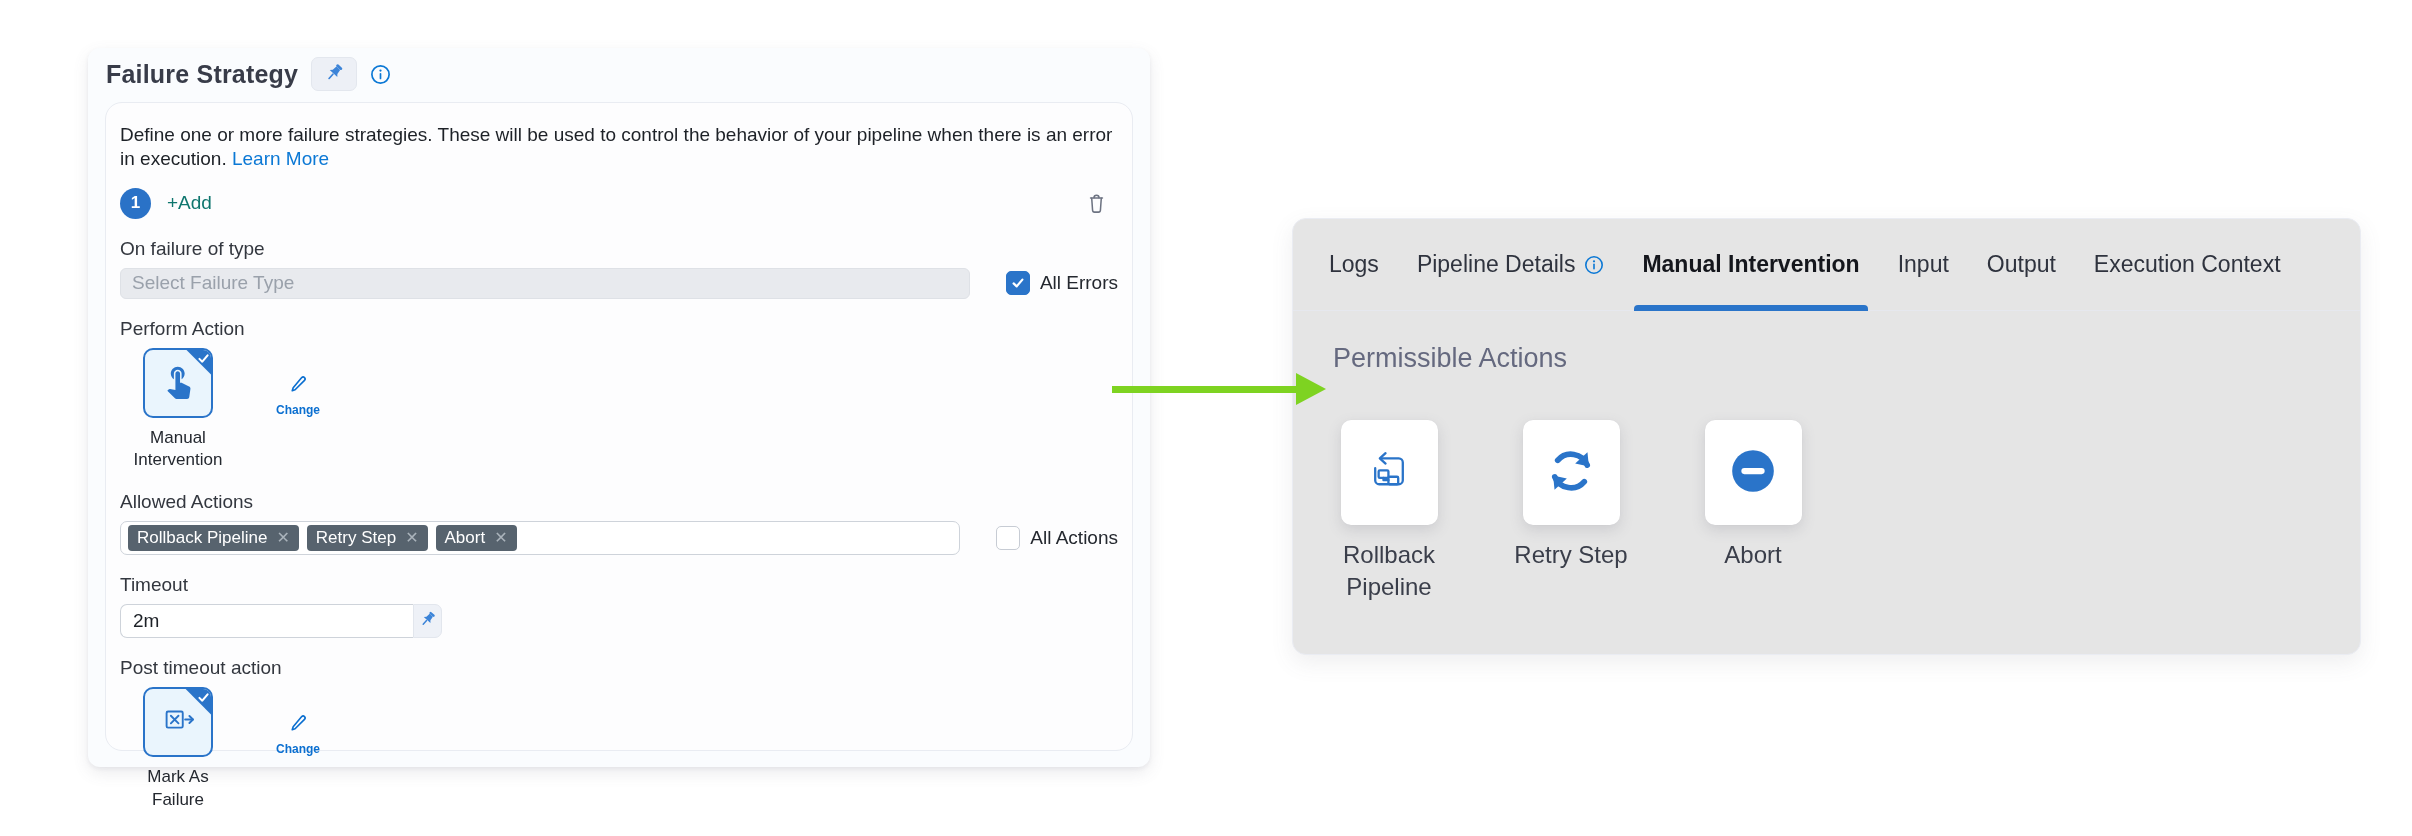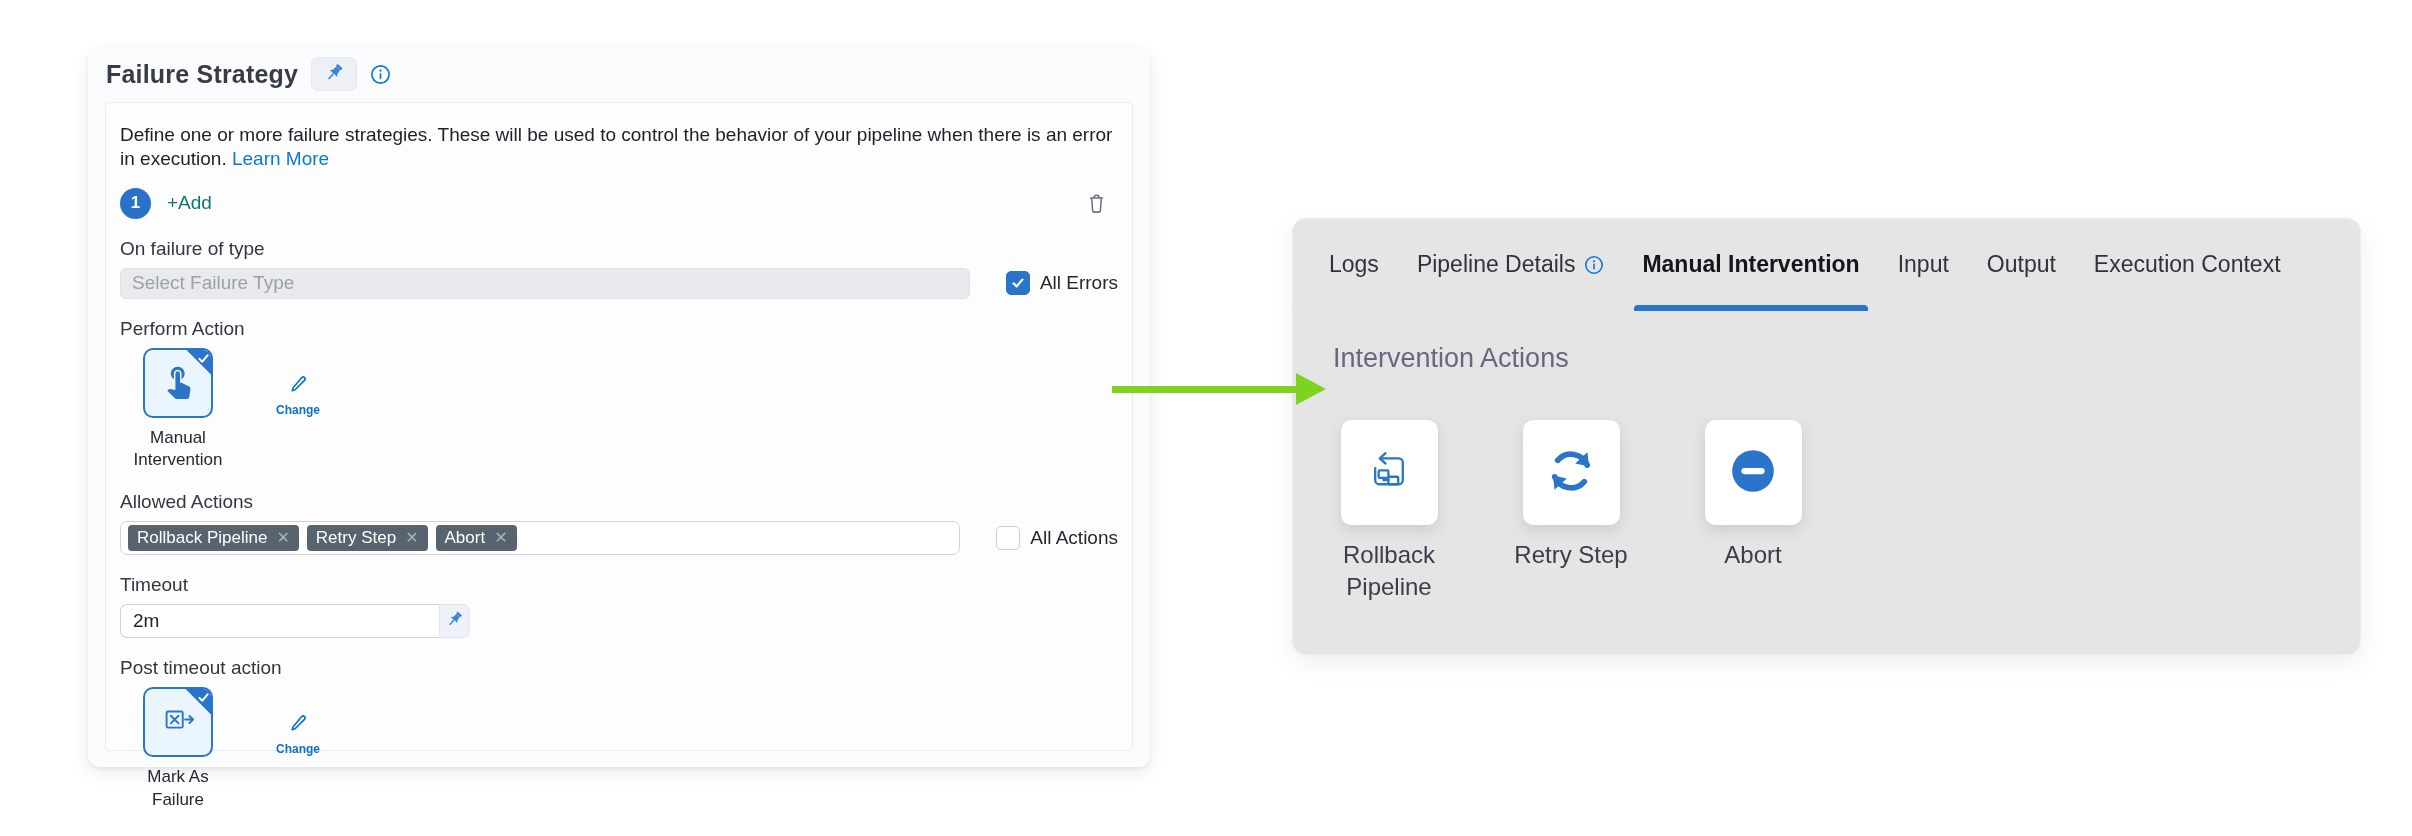--- a/index.html
+++ b/index.html
@@ -11,21 +11,21 @@
   .fs-card { position:absolute; left:88px; top:48px; width:1062px; height:719px;
              background:#fafcfe; border-radius:12px;
              box-shadow:0 2px 4px rgba(40,41,61,.06), 0 6px 16px rgba(96,97,112,.12); }
   .fs-header { height:52px; display:flex; align-items:center; gap:13px; padding:0 18px; }
   .fs-title { font-size:25px; font-weight:700; color:#383c49; letter-spacing:.2px; }
   .pin-btn { width:46px; height:34px; background:#edf0f6; border:1px solid #e3e7ee;
              border-radius:7px; display:flex; align-items:center; justify-content:center; cursor:pointer; }
   .info-ic { display:flex; align-items:center; }
 
   .fs-inner { position:absolute; left:17px; right:17px; top:54px; bottom:16px;
-              background:#fdfdfe; border:1px solid #e9ecf2; border-radius:4px;
+              background:#fdfdfe; border:1px solid #e9ecf2; border-radius:17px;
               padding:20px 14px 0 14px; }
 
   .desc { font-size:19px; color:#1d2127; line-height:1.25; }
   .desc a { color:#0b78d5; text-decoration:none; cursor:pointer; }
 
   .strategy-row { display:flex; align-items:center; gap:16px; margin-top:17px; }
   .badge { width:31px; height:31px; border-radius:50%; background:#2a72c7; color:#fff;
            font-size:17px; font-weight:700; display:flex; align-items:center;
            justify-content:center; cursor:pointer; }
   .add-link { font-size:19px; color:#0f766e; cursor:pointer; }
@@ -55,21 +55,21 @@
   .change-link { display:flex; align-items:center; gap:8px; margin-left:40px; margin-top:25px;
                  font-size:12px; font-weight:700; color:#0b6fd0; cursor:pointer; text-decoration:none;flex-direction:column; }
 
   .tags-input { width:893px; height:34px; background:#fff; border:1px solid #ced3da;
                 border-radius:7px; display:flex; align-items:center; gap:8px; padding:0 7px;
                 cursor:text; }
   .tag { background:#57636e; color:#fff; font-size:17px; border-radius:4px; height:26px;
          display:flex; align-items:center; gap:9px; padding:0 9px; }
   .tag .x { color:#aab3bb; font-size:16px; line-height:1; cursor:pointer; }
 
-  .timeout-group { display:flex; width:350px; }
+  .timeout-group { display:flex; width:322px; }
   .timeout-group input { width:319px; height:34px; border:1px solid #ced3da; border-right:none;
                          border-radius:7px 0 0 7px; padding-left:12px; font-size:19px;
                          color:#1d2127; font-family:"Liberation Sans",sans-serif; outline:none; }
   .pin-mini { width:31px; height:34px; background:#eef1f7; border:1px solid #e2e6ed;
               border-radius:0 7px 7px 0; display:flex; align-items:center; justify-content:center;
               cursor:pointer; }
 
   
   .arrow { position:absolute; left:1112px; top:373px; z-index:10; }
   .arrow .shaft { position:absolute; left:0; top:13px; width:186px; height:7px; background:#7ed321; }
@@ -298,21 +298,21 @@
     <span class="tab-label">Output</span>
 
   </div>
 
   <div class="tab">
     <span class="tab-label">Execution Context</span>
 
   </div>
 </nav>
     <div class="tab-body">
-      <h3 class="perm-title">Intervention Actions</h3>
+      <h3 class="perm-title">Permissible Actions</h3>
       <div class="actions" id="actions">
   <div class="action-col">
     <div class="action-card">
       <span class="action-icon"><svg width="46" height="46" viewBox="0 0 40 40" fill="none" stroke="#2a74c9" stroke-width="2" stroke-linecap="round" stroke-linejoin="round">
                   <path d="M13 9 H28.5 a3.5 3.5 0 0 1 3.5 3.5 V28 a3.5 3.5 0 0 1 -3.5 3.5 H11.5 a3.5 3.5 0 0 1 -3.5 -3.5 V17.5"></path>
                   <polyline points="17,4.5 12,9 17,13.5"></polyline>
                   <rect x="11" y="19.5" width="8.5" height="6.5" rx="1"></rect>
                   <rect x="19.5" y="25" width="8.5" height="6.5" rx="1"></rect>
                   <path d="M15.2 26 v2 h4.3"></path>
                 </svg></span>

